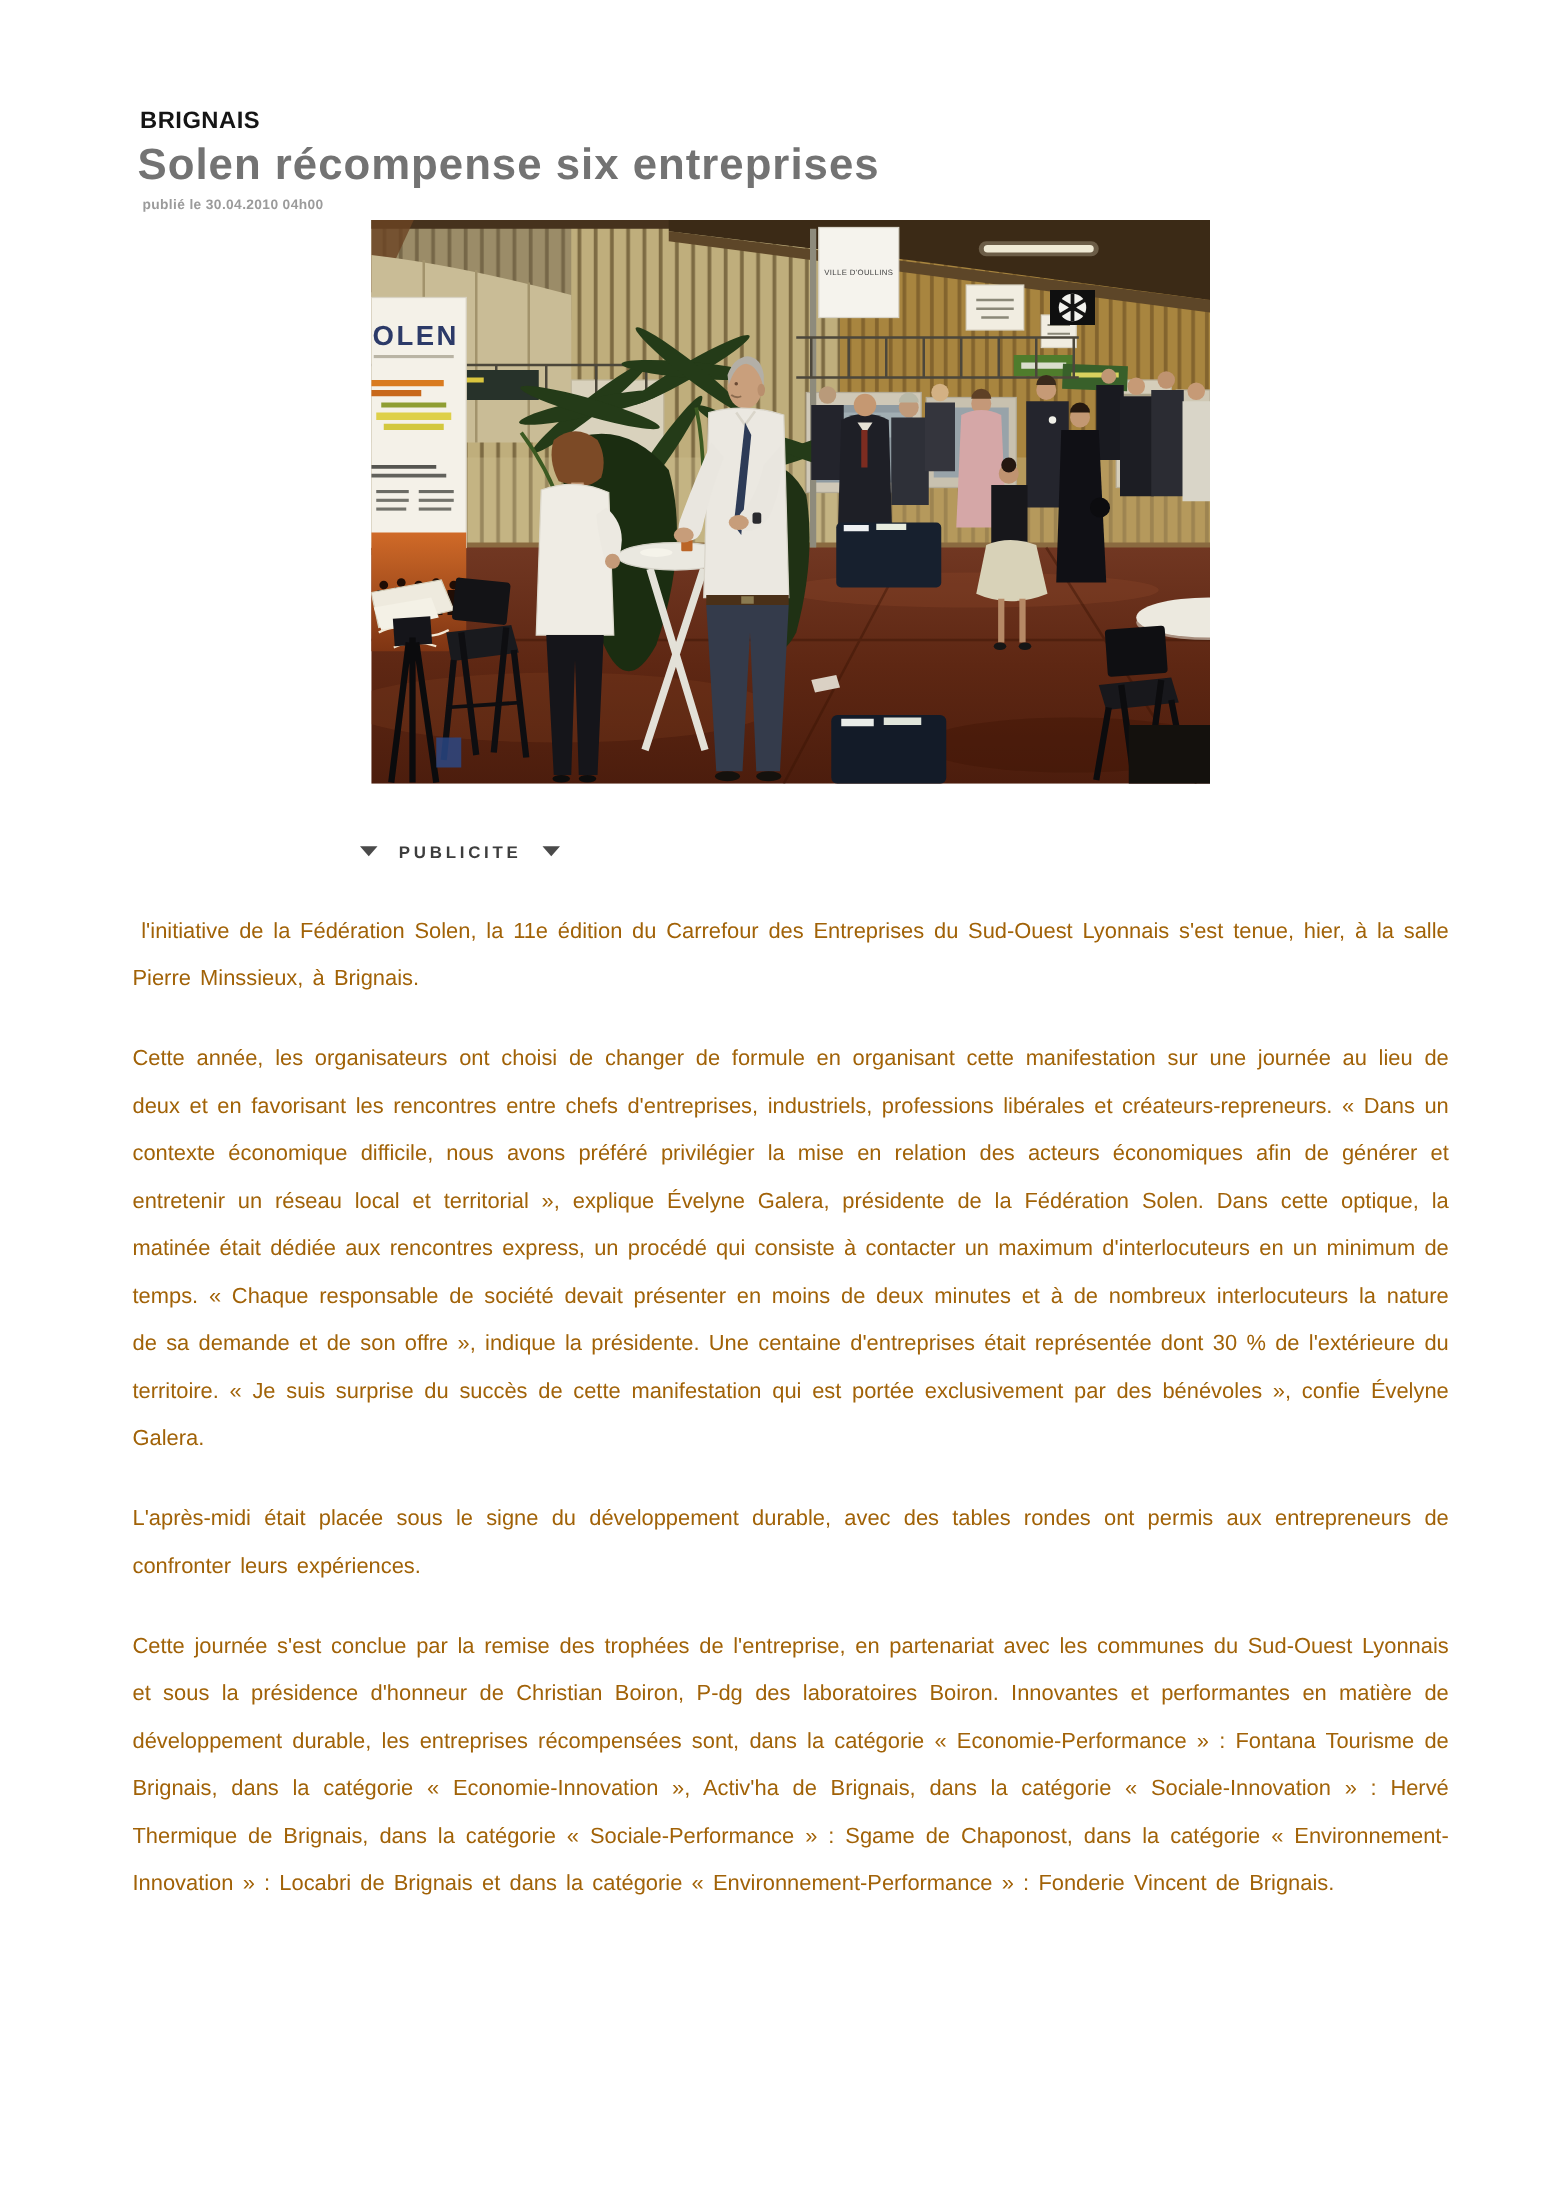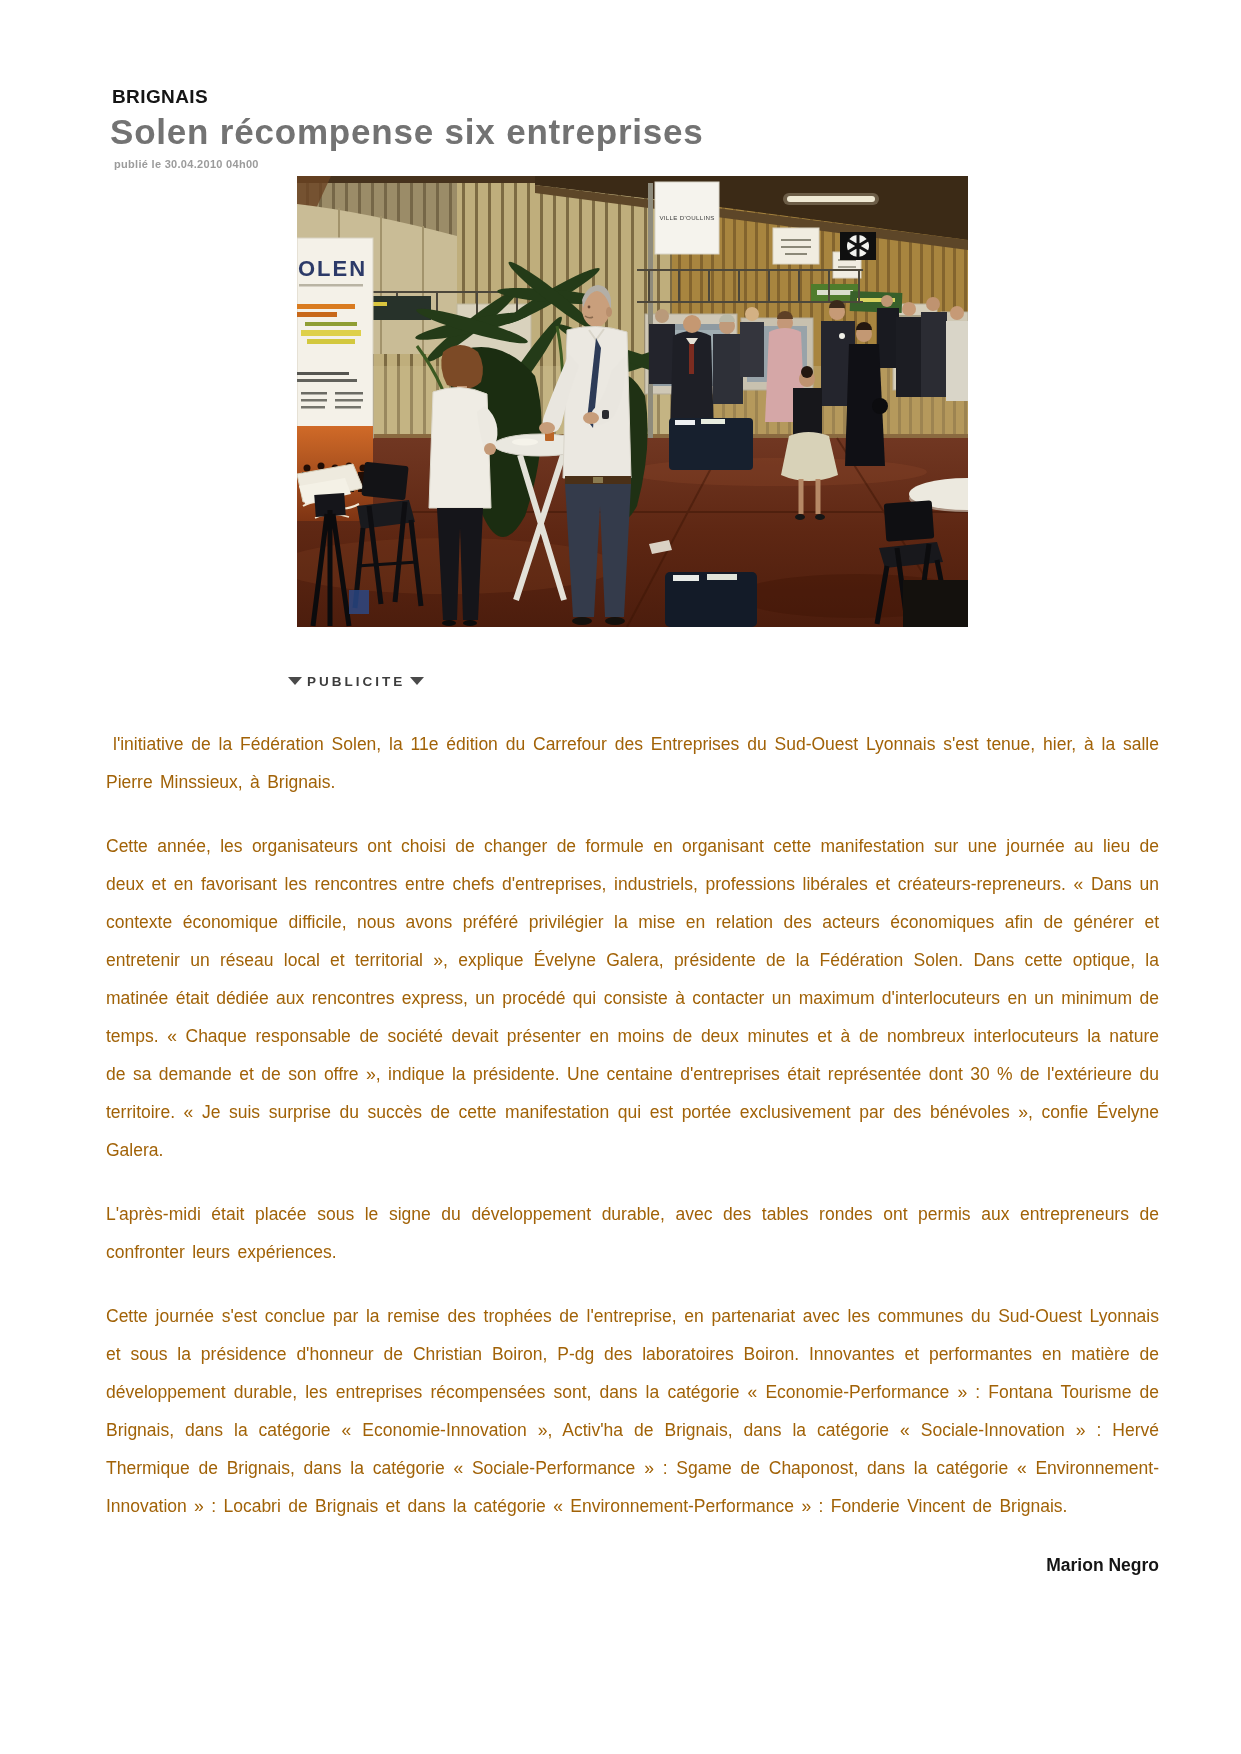--- a/index.html
+++ b/index.html
@@ -22,21 +22,21 @@
   .dateline{
     font-size:11px;font-weight:700;color:#9b9b9b;
     margin:5px 0 0 8px;letter-spacing:.3px;
   }
   .photo-wrap{
     width:671px;height:486px;margin:6px auto 0;
     line-height:0;
     text-decoration:underline;
   }
   .ad-bar{
-    display:flex;align-items:center;gap:5px;
+    display:flex;align-items:center;gap:17px;
     margin:11px 0 0 182px;height:16px;
   }
   .tri{
     width:0;height:0;
     border-left:7px solid transparent;border-right:7px solid transparent;
     border-top:8px solid #4a4a4a;
   }
   .ad-label{
     font-size:13.5px;font-weight:600;color:#3d3d3d;letter-spacing:3px;
   }
@@ -352,16 +352,15 @@
       <span class="tri"></span>
     </div>
 
     <div class="body-text">
       <p>l'initiative de la Fédération Solen, la 11e édition du Carrefour des Entreprises du Sud-Ouest Lyonnais s'est tenue, hier, à la salle Pierre Minssieux, à Brignais.</p>
       <p>Cette année, les organisateurs ont choisi de changer de formule en organisant cette manifestation sur une journée au lieu de deux et en favorisant les rencontres entre chefs d'entreprises, industriels, professions libérales et créateurs-repreneurs. « Dans un contexte économique difficile, nous avons préféré privilégier la mise en relation des acteurs économiques afin de générer et entretenir un réseau local et territorial », explique Évelyne Galera, présidente de la Fédération Solen. Dans cette optique, la matinée était dédiée aux rencontres express, un procédé qui consiste à contacter un maximum d'interlocuteurs en un minimum de temps. « Chaque responsable de société devait présenter en moins de deux minutes et à de nombreux interlocuteurs la nature de sa demande et de son offre », indique la présidente. Une centaine d'entreprises était représentée dont 30 % de l'extérieure du territoire. « Je suis surprise du succès de cette manifestation qui est portée exclusivement par des bénévoles », confie Évelyne Galera.</p>
       <p>L'après-midi était placée sous le signe du développement durable, avec des tables rondes ont permis aux entrepreneurs de confronter leurs expériences.</p>
       <p>Cette journée s'est conclue par la remise des trophées de l'entreprise, en partenariat avec les communes du Sud-Ouest Lyonnais et sous la présidence d'honneur de Christian Boiron, P-dg des laboratoires Boiron. Innovantes et performantes en matière de développement durable, les entreprises récompensées sont, dans la catégorie « Economie-Performance » : Fontana Tourisme de Brignais, dans la catégorie « Economie-Innovation », Activ'ha de Brignais, dans la catégorie « Sociale-Innovation » : Hervé Thermique de Brignais, dans la catégorie « Sociale-Performance » : Sgame de Chaponost, dans la catégorie « Environnement-Innovation » : Locabri de Brignais et dans la catégorie « Environnement-Performance » : Fonderie Vincent de Brignais.</p>
     </div>
 
-    <div class="byline">Marion Negro</div>
 
   </div>
 </div>
 
 </body></html>

